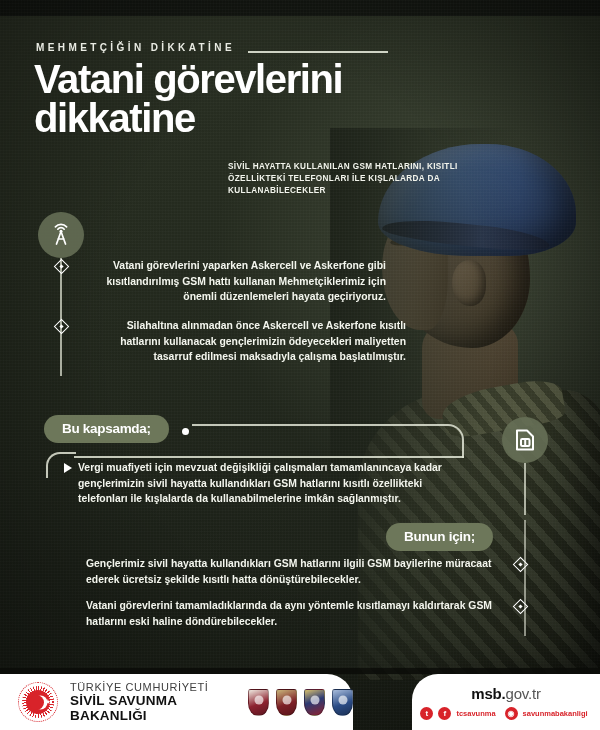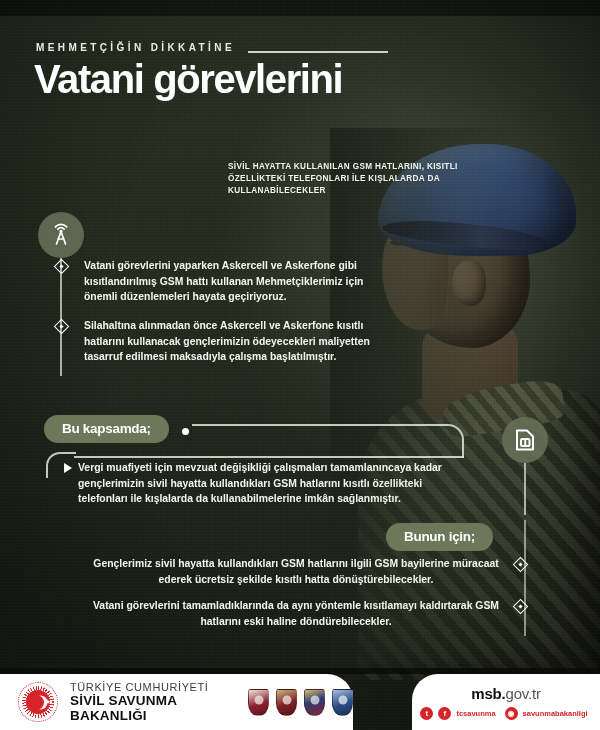--- a/index.html
+++ b/index.html
@@ -110,21 +110,21 @@
   
   .badge-icon {
     position: absolute; width: 46px; height: 46px; border-radius: 50%;
     background: rgba(103,112,86,0.88);
     display: flex; align-items: center; justify-content: center;
   }
   #tower-badge { left: 38px; top: 212px; }
   #sim-badge { left: 502px; top: 417px; }
   .vline { position: absolute; width: 2px; background: rgba(218,222,206,0.75); }
   
-  .bullet-block { position: absolute; display: flex; gap: 17px; }
+  .bullet-block { position: absolute; display: flex; gap: 17px; text-align: right; }
   .diamond {
     flex: none; width: 11px; height: 11px; margin-top: 3px;
     border: 1.6px solid #ffffff; transform: rotate(45deg);
     position: relative;
   }
   .diamond::after {
     content: ""; position: absolute; left: 2.5px; top: 2.5px;
     width: 3.5px; height: 3.5px; background: #fff;
   }
   .btext { color: #f4f6ee; font-size: 10.4px; line-height: 1.5; font-weight: 600; }
@@ -148,21 +148,21 @@
   }
   
   #midpara { position: absolute; left: 78px; top: 460px; width: 382px; }
   .tri {
     position: absolute; left: -14px; top: 3px;
     width: 0; height: 0; border-left: 8px solid #ffffff;
     border-top: 5px solid transparent; border-bottom: 5px solid transparent;
   }
   
   .rblock { position: absolute; display: flex; gap: 9px; align-items: flex-start; }
-  .rtext { color: #f4f6ee; font-size: 10.4px; line-height: 1.55; font-weight: 600; text-align: center; }
+  .rtext { color: #f4f6ee; font-size: 10.4px; line-height: 1.55; font-weight: 600; text-align: left; }
   #r1 { left: 86px; top: 556px; width: 440px; }
   #r2 { left: 86px; top: 598px; width: 440px; }
   
   .footer {
     position: absolute; left: 0; bottom: 0; width: 600px; height: 60px;
   }
   .f-left {
     position: absolute; left: 0; bottom: 0; width: 353px; height: 56px;
     background: #ffffff; border-top-right-radius: 26px;
     display: flex; align-items: center; padding-left: 18px; gap: 12px;
@@ -251,20 +251,21 @@
   <div class="texture"></div>
   <div class="vignette"></div>
 
   <div class="kicker-row">
     <div class="kicker">MEHMETÇİĞİN DİKKATİNE</div>
     <div class="kicker-line"></div>
   </div>
 
   <div class="title">
     <div>Vatani görevlerini</div>
+    <div>dikkatine</div>
   </div>
 
   <div class="subtitle">SİVİL HAYATTA KULLANILAN GSM HATLARINI, KISITLI ÖZELLİKTEKİ TELEFONLARI İLE KIŞLALARDA DA KULLANABİLECEKLER</div>
 
   <div class="badge-icon" id="tower-badge">
     <svg width="26" height="26" viewBox="0 0 26 26" fill="none" stroke="#fff" stroke-width="1.7" stroke-linecap="round">
       <path d="M13 9.5 L8.5 22 M13 9.5 L17.5 22 M10 17 H16"></path>
       <path d="M9.8 7.2a4.2 4.2 0 0 1 6.4 0"></path>
       <path d="M7.4 4.8a7.7 7.7 0 0 1 11.2 0"></path>
       <circle cx="13" cy="9.2" r="1.5" fill="#fff" stroke="none"></circle>

